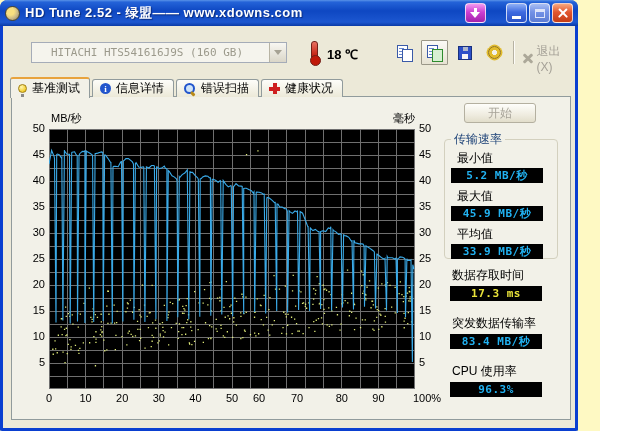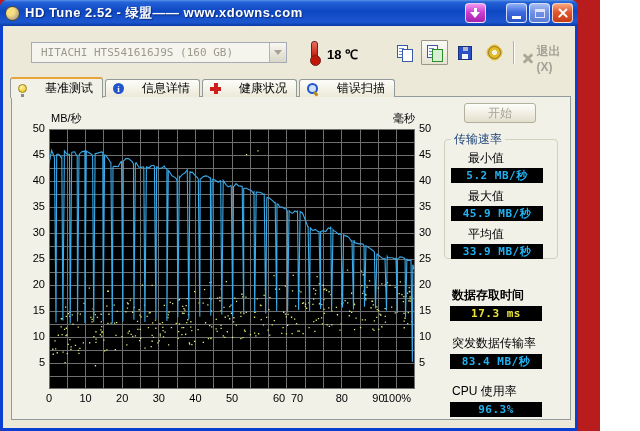--- a/index.html
+++ b/index.html
@@ -1,18 +1,18 @@
 <!DOCTYPE html>
 <html><head>
 <meta charset="utf-8">
 <style>
   * { box-sizing: border-box; margin: 0; padding: 0; }
   html,body { width:640px; height:431px; background:#fff; overflow:hidden;
               font-family:"Liberation Sans", sans-serif; }
-  .stage { position:relative; width:600px; height:431px; background:#b91c1c; }
+  .stage { position:relative; width:600px; height:431px; background:#fef9c3; }
 
   
   .window { position:absolute; left:0; top:0; width:578px; height:431px;
             background:#ECE9D8; border:3px solid #0A3FD0; border-top:none;
             border-radius:8px 8px 2px 2px; }
   .titlebar { position:absolute; left:-3px; top:0; width:578px; height:26px;
               border-radius:7px 7px 0 0;
               background:linear-gradient(180deg,#5A93E8 0%,#2463D8 8%,#0E47C2 42%,#1C57D0 85%,#0A3AA6 100%);
               display:flex; align-items:center; padding:0 5px; gap:5px; }
   .app-icon { width:15px; height:15px; border-radius:50%; flex:0 0 auto;
@@ -36,21 +36,21 @@
   .glyph-max { width:10px; height:9px; border:1px solid #DDE4FA; border-top:3px solid #DDE4FA; }
   .glyph-x { position:relative; width:12px; height:12px; }
   .glyph-x::before,.glyph-x::after { content:""; position:absolute; left:0; top:5px; width:12px; height:2.4px;
                                      background:#fff; border-radius:1px; }
   .glyph-x::before{ transform:rotate(45deg);} .glyph-x::after{ transform:rotate(-45deg);}
 
   
   .combo { position:absolute; left:28px; top:42px; width:256px; height:21px; background:#F5F4ED;
            border:1px solid #A5ACB8; display:flex; align-items:center; }
   .combo-text { flex:1; font-family:"DejaVu Sans Mono", monospace; font-size:11px; color:#9C9A8C;
-                padding-left:9px; white-space:nowrap; overflow:hidden; }
+                padding-left:19px; white-space:nowrap; overflow:hidden; }
   .combo-btn { width:17px; height:100%; border-left:1px solid #B8B4A4;
                background:linear-gradient(180deg,#F8F7F2,#DAD6C8); display:flex; align-items:center; justify-content:center; }
   .combo-arrow { width:0; height:0; border-left:4px solid transparent; border-right:4px solid transparent;
                  border-top:5px solid #A6A294; }
   .thermo { position:absolute; left:308px; top:41px; width:7px; height:17px; background:linear-gradient(180deg,#E87060,#C01808);
             border:1px solid #702018; border-radius:3px 3px 0 0; }
   .thermo::after { content:""; position:absolute; left:-2px; top:13px; width:9px; height:9px; border-radius:50%;
                    background:#C01808; border:1px solid #702018; }
   .temp-text { position:absolute; left:324px; top:45px; font-size:13px; font-weight:bold; color:#000; }
   .toolbtns { position:absolute; left:388px; top:40px; display:flex; gap:3px; align-items:center; }
@@ -71,25 +71,25 @@
   .icon-options { position:relative; width:13px; height:13px; border-radius:50%;
               background:radial-gradient(circle, #F2F1E8 0 2.5px, #E2BC2C 2.5px 100%); border:1px solid #92700E;
               box-shadow:0 -2px 0 -0.5px #E2BC2C, 0 2px 0 -0.5px #E2BC2C, -2px 0 0 -0.5px #E2BC2C, 2px 0 0 -0.5px #E2BC2C; }
   .tool-sep { position:absolute; left:510px; top:41px; width:2px; height:23px;
               border-left:1px solid #B6B2A2; border-right:1px solid #FDFCF8; }
   .exit-group { position:absolute; left:519px; top:43px; display:flex; align-items:center; gap:3px; }
   .icon-exit-x { position:relative; width:12px; height:12px; }
   .icon-exit-x::before,.icon-exit-x::after { content:""; position:absolute; left:0; top:4.5px; width:12px; height:3px;
               background:#ACA899; border-radius:1px; }
   .icon-exit-x::before{ transform:rotate(45deg);} .icon-exit-x::after{ transform:rotate(-45deg);}
-  .exit-label { font-size:12px; font-weight:bold; color:#A5A197; }
+  .exit-label { font-size:12px; font-weight:normal; color:#A5A197; }
 
   
   .tabbar { position:absolute; left:7px; top:77px; height:20px; display:flex; align-items:flex-end; gap:2px; z-index:3; }
-  .tab { display:flex; align-items:center; gap:18px; padding:2px 9px 2px 7px; height:18px;
+  .tab { display:flex; align-items:center; gap:5px; padding:2px 9px 2px 7px; height:18px;
          border:1px solid #919B9C; border-bottom:none; border-radius:3px 3px 0 0;
          background:linear-gradient(180deg,#FDFDF9,#ECE9D8); font-size:12px; color:#000; white-space:nowrap; }
   .tab.active { height:21px; background:#F2F1E8; border-top:2px solid #E8A33D; margin-bottom:-1px; z-index:4; }
   .icon-lightbulb { width:9px; height:9px; border-radius:50%; background:radial-gradient(circle at 35% 30%,#FFF6B0,#F2CC2E 70%);
                     border:1px solid #A07F12; position:relative; }
   .icon-lightbulb::after { content:""; position:absolute; left:2px; top:9px; width:3px; height:3px; background:#8A8A8A; }
   .icon-info { width:11px; height:11px; border-radius:50%; background:#2255CC; color:#fff; font-size:9px; font-weight:bold;
                display:flex; align-items:center; justify-content:center; font-family:"Liberation Serif", serif; }
   .icon-health-cross { position:relative; width:11px; height:11px; }
   .icon-health-cross::before { content:""; position:absolute; left:3.5px; top:0; width:4px; height:11px; background:#CE1F1F; }
@@ -113,29 +113,29 @@
   .xtick { position:absolute; top:295px; width:40px; text-align:center; font-size:11px; color:#000; }
 
   
   .start-btn { position:absolute; left:452px; top:6px; width:72px; height:20px;
                background:linear-gradient(180deg,#FEFEFB,#EFECE0 60%,#E2DECB);
                border:1px solid #B4B0A0; border-radius:3px; font-size:12px; color:#A7A398;
                display:flex; align-items:center; justify-content:center; }
   .group { position:absolute; left:432px; top:34px; width:114px; height:128px;
            border:1px solid #D3D0BE; border-radius:4px; }
   .group legend { margin-left:6px; padding:0 3px; font-size:12px; color:#1E4378; }
-  .stat-label { font-size:12px; color:#000; margin:2px 0 1px 23px; }
+  .stat-label { font-size:12px; color:#000; margin:2px 0 1px 12px; }
   .stat-label.spaced { margin-top:5px; }
   .lcd { width:92px; height:15px; margin-left:6px; background:#000; color:#21B2F2;
          font-family:"DejaVu Sans Mono", monospace; font-size:11px; font-weight:bold;
          letter-spacing:0.5px; display:flex; align-items:center; justify-content:center; }
   .lcd.yellow { color:#E9E33A;text-align:center; }
   .extra { position:absolute; left:432px; top:166px; width:120px; }
   .extra .stat-label { margin:8px 0 2px 8px; }
-  .extra .stat-label.first { margin-top:24px;font-weight:bold; }
+  .extra .stat-label.first { margin-top:4px; }
   .extra .gap { margin-top:14px; }
 </style>
 </head>
 <body>
 
 <div class="stage">
   <div class="window">
 
     <div class="titlebar">
       <div class="app-icon"></div>
@@ -190,26 +190,26 @@
     <div class="tabbar" id="tabbar">
         <div class="tab active">
           <span class="icon-lightbulb"></span>
           <span>基准测试</span>
         </div>
         <div class="tab">
           <span class="icon-info">i</span>
           <span>信息详情</span>
         </div>
         <div class="tab">
+          <span class="icon-magnifier"></span>
+          <span>错误扫描</span>
+        </div>
+        <div class="tab">
           <span class="icon-health-cross"></span>
           <span>健康状况</span>
-        </div>
-        <div class="tab">
-          <span class="icon-magnifier"></span>
-          <span>错误扫描</span>
         </div>
       </div>
 
     <div class="tabpage" id="tabpage">
       <div class="axis-title left">MB/秒</div>
       <div class="axis-title right">毫秒</div>
       <div class="plot">
         <svg id="chart" width="366" height="260" viewBox="0 0 366 260">
             <path d="M18.3 0V260M36.6 0V260M54.9 0V260M73.2 0V260M91.5 0V260M109.8 0V260M128.1 0V260M146.4 0V260M164.7 0V260M183.0 0V260M201.3 0V260M219.6 0V260M237.9 0V260M256.2 0V260M274.5 0V260M292.8 0V260M311.1 0V260M329.4 0V260M347.7 0V260M0 247.0H366M0 234.0H366M0 221.0H366M0 208.0H366M0 195.0H366M0 182.0H366M0 169.0H366M0 156.0H366M0 143.0H366M0 130.0H366M0 117.0H366M0 104.0H366M0 91.0H366M0 78.0H366M0 65.0H366M0 52.0H366M0 39.0H366M0 26.0H366M0 13.0H366" stroke="#7B7B7B" stroke-width="1" fill="none" shape-rendering="crispEdges" opacity="0.9"></path>
             <rect x="0.5" y="0.5" width="365" height="259" fill="none" stroke="#7B7B7B" stroke-width="1" opacity="0.9"></rect>
@@ -259,21 +259,21 @@
         <div class="ytick r" style="left: 407px; top: 181px;">20</div>
         <div class="ytick r" style="left: 407px; top: 207px;">15</div>
         <div class="ytick r" style="left: 407px; top: 233px;">10</div>
         <div class="ytick r" style="left: 407px; top: 259px;">5</div>
         <div class="xtick" style="left: 17px; top: 295px;">0</div>
         <div class="xtick" style="left: 53.6px; top: 295px;">10</div>
         <div class="xtick" style="left: 90.2px; top: 295px;">20</div>
         <div class="xtick" style="left: 126.8px; top: 295px;">30</div>
         <div class="xtick" style="left: 163.4px; top: 295px;">40</div>
         <div class="xtick" style="left: 200px; top: 295px;">50</div>
-        <div class="xtick" style="left: 247px; top: 295px;">60</div>
+        <div class="xtick" style="left: 227px; top: 295px;">60</div>
         <div class="xtick" style="left: 265px; top: 295px;">70</div>
         <div class="xtick" style="left: 309.8px; top: 295px;">80</div>
         <div class="xtick" style="left: 346.4px; top: 295px;">90</div>
-        <div class="xtick" style="left: 365px; top: 295px;">100%</div>
+        <div class="xtick" style="left: 395px; top: 295px;">100%</div>
       </div>
 
   </div>
 </div>
 
 </body></html>

